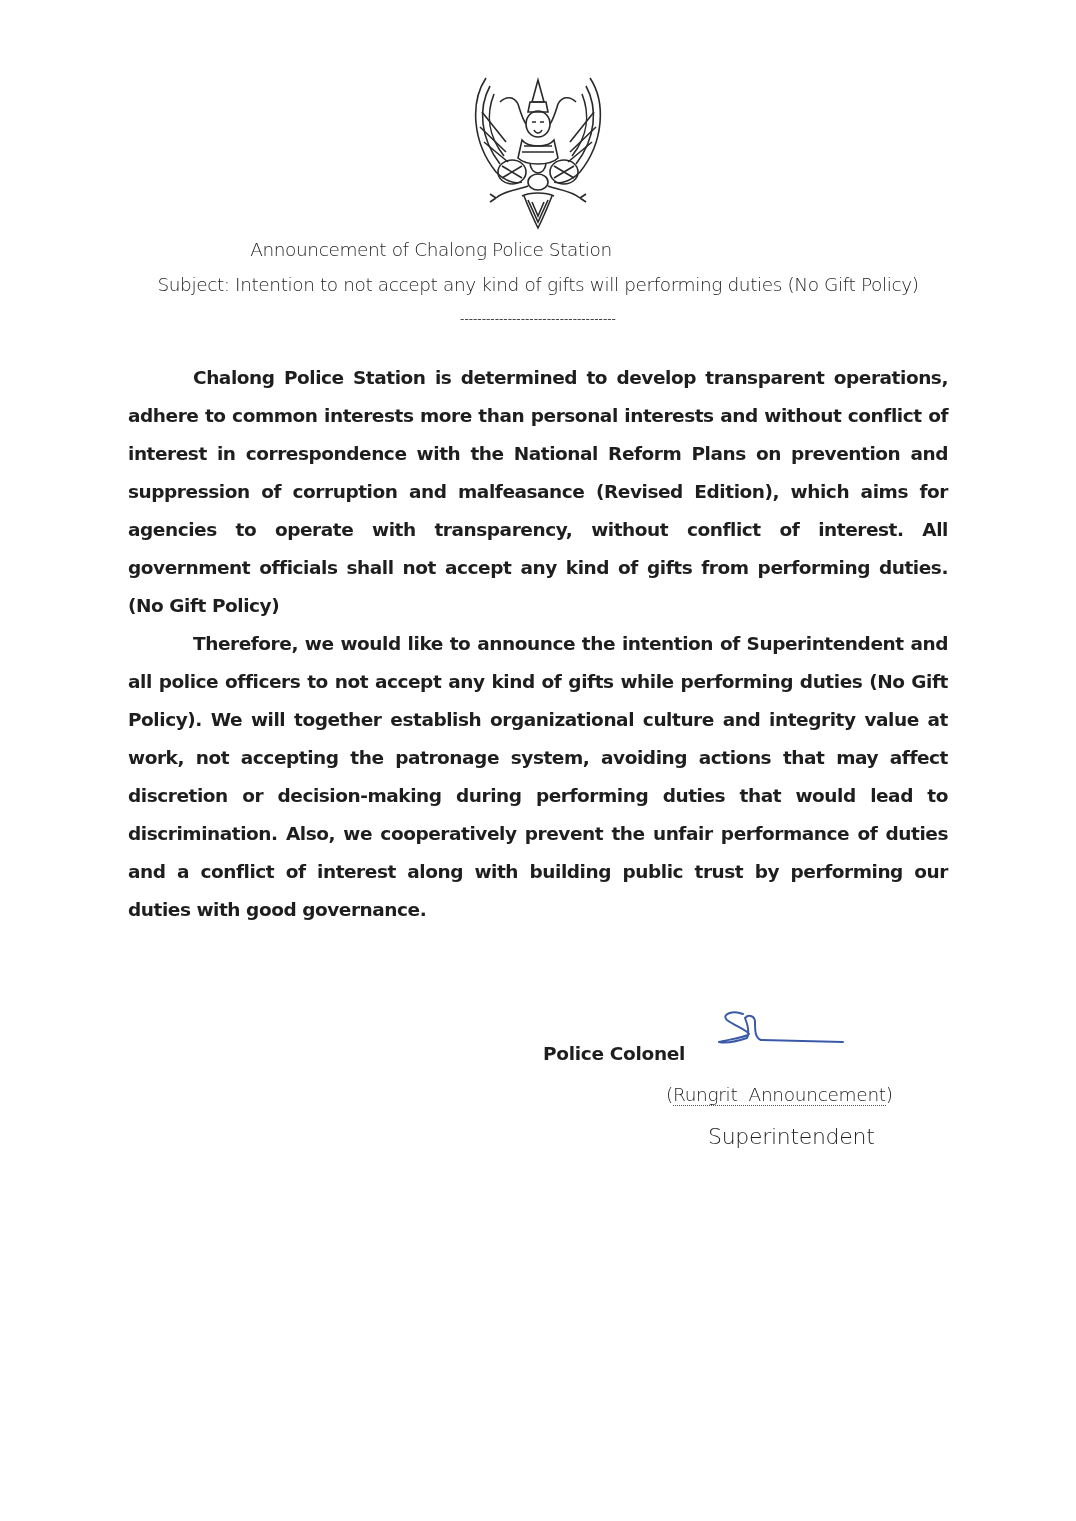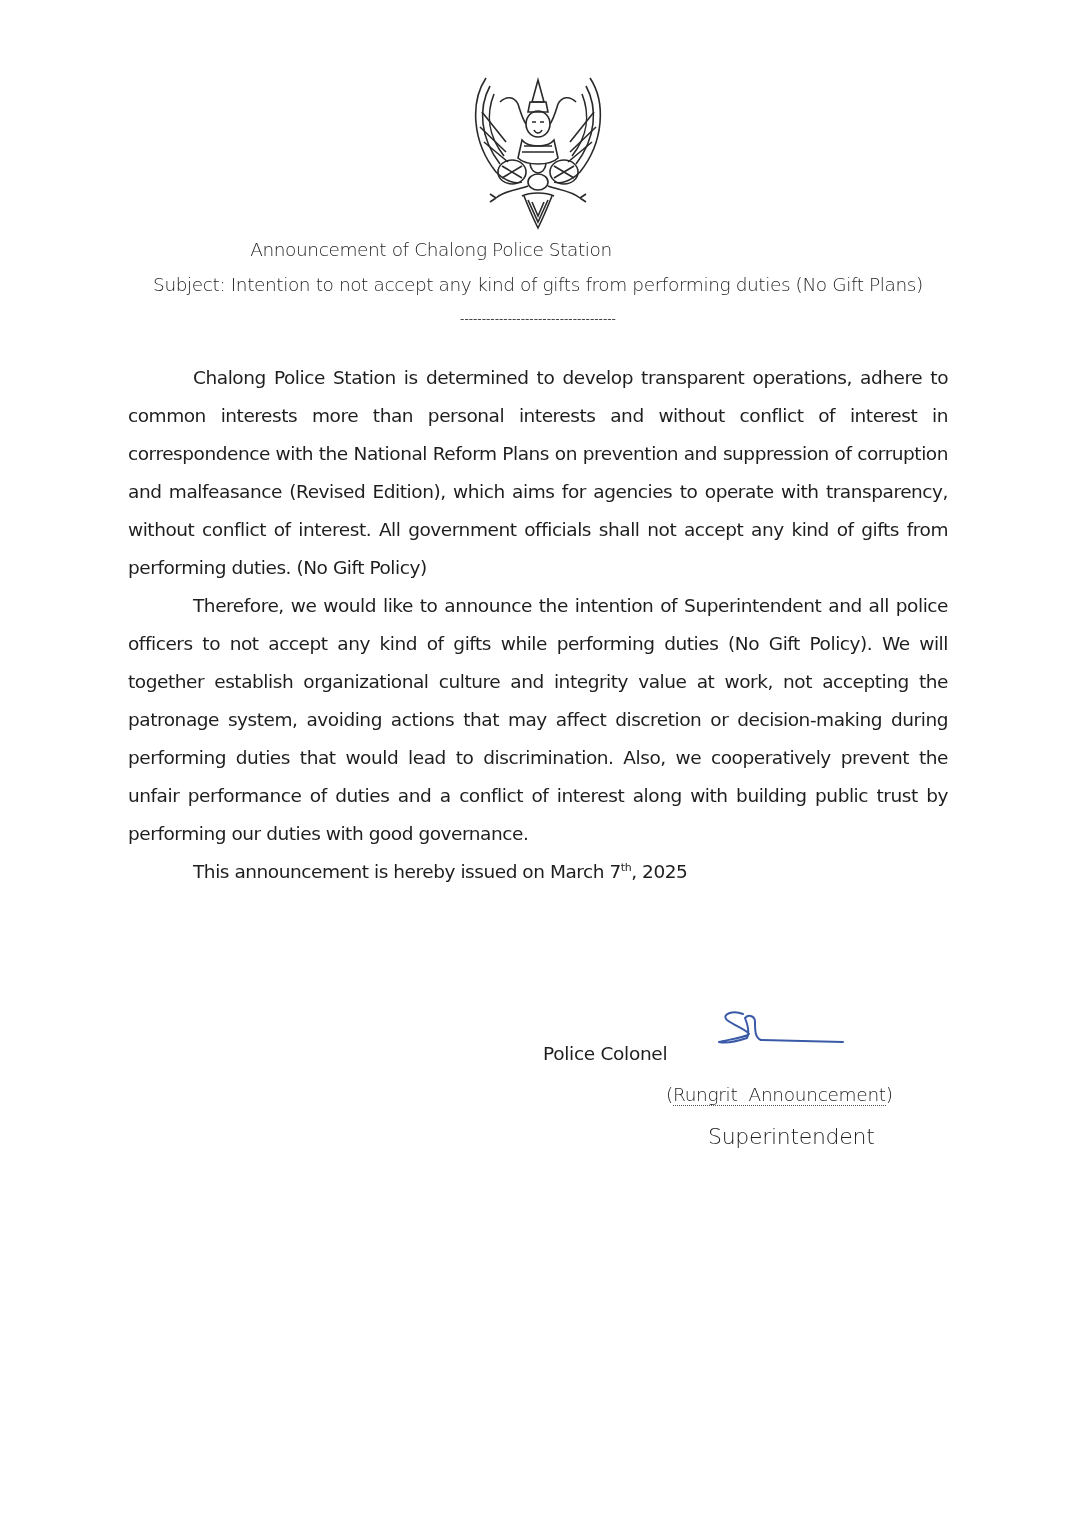--- a/index.html
+++ b/index.html
@@ -5,25 +5,25 @@
     html, body { margin: 0; padding: 0; background: #ffffff; }
     body {
       width: 1076px; height: 1521px; position: relative; overflow: hidden;
       font-family: "DejaVu Sans", "Liberation Sans", sans-serif;
       color: #1e1e1e;
     }
     .emblem { position: absolute; left: 466px; top: 72px; width: 144px; height: 160px; }
     .title { position: absolute; left: 0; width: 862px; top: 239px; text-align: center; font-size: 18.5px; letter-spacing: -0.4px; font-weight: 300; }
     .subject { position: absolute; left: 0; width: 1020px; top: 274px; text-align: center; font-size: 18.5px; letter-spacing: -0.4px; padding-left: 0; font-weight: 300; }
     .dashes { position: absolute; left: 0; width: 1076px; top: 312px; text-align: center; font-size: 12px; letter-spacing: 0px; color: #444; }
-    .body-text { position: absolute; left: 128px; width: 820px; top: 359px; font-size: 18.5px; line-height: 38px; letter-spacing: -0.45px; font-weight: 400; }
+    .body-text { position: absolute; left: 128px; width: 820px; top: 359px; font-size: 18.5px; line-height: 38px; letter-spacing: -0.45px; font-weight: 700; }
     .para { text-align: justify; text-indent: 65px; margin: 0; }
     .line-indent { margin: 0; padding-left: 65px; }
     sup { font-size: 11px; line-height: 0; }
-    .rank { position: absolute; left: 543px; top: 1043px; font-size: 18.5px; letter-spacing: -0.3px; font-weight: 400; }
+    .rank { position: absolute; left: 543px; top: 1043px; font-size: 18.5px; letter-spacing: -0.3px; font-weight: 700; }
     .signature { position: absolute; left: 715px; top: 1008px; width: 135px; height: 40px; }
     .name { position: absolute; left: 666px; top: 1084px; font-size: 18.5px; letter-spacing: -0.3px; font-weight: 300; }
     .name .dotted { border-bottom: 1px dotted #555; }
     .position { position: absolute; left: 708px; top: 1124px; font-size: 22px; letter-spacing: -0.3px; font-weight: 300; text-align: center; }
   </style>
 </head>
 <body>
 
 <svg class="emblem" viewBox="0 0 144 160">
   <g fill="none" stroke="#2a2a2a" stroke-width="1.6">
@@ -59,27 +59,26 @@
     <path d="M62 114 C52 118 40 118 30 126 M82 114 C92 118 104 118 114 126"></path>
     <path d="M30 126 L24 122 M30 126 L24 130 M114 126 L120 122 M114 126 L120 130"></path>
 
     <path d="M58 124 C62 134 66 144 72 156 C78 144 82 134 86 124"></path>
     <path d="M62 128 L72 150 L82 128 M66 130 L72 144 L78 130"></path>
     <path d="M56 124 C64 120 80 120 88 124"></path>
   </g>
 </svg>
 
 <div class="title">Announcement of Chalong Police Station</div>
-<div class="subject" style="left:28px;">Subject: Intention to not accept any kind of gifts from performing duties (No Gift Plans)</div>
+<div class="subject" style="left:28px;">Subject: Intention to not accept any kind of gifts will performing duties (No Gift Policy)</div>
 <div class="dashes">------------------------------------</div>
 
 <div class="body-text">
   <p class="para">Chalong Police Station is determined to develop transparent operations, adhere to common interests more than personal interests and without conflict of interest in correspondence with the National Reform Plans on prevention and suppression of corruption and malfeasance (Revised Edition), which aims for agencies to operate with transparency, without conflict of interest. All government officials shall not accept any kind of gifts from performing duties. (No Gift Policy)</p>
   <p class="para">Therefore, we would like to announce the intention of Superintendent and all police officers to not accept any kind of gifts while performing duties (No Gift Policy). We will together establish organizational culture and integrity value at work, not accepting the patronage system, avoiding actions that may affect discretion or decision-making during performing duties that would lead to discrimination. Also, we cooperatively prevent the unfair performance of duties and a conflict of interest along with building public trust by performing our duties with good governance.</p>
-  <p class="line-indent"><span>This announcement is hereby issued on March 7</span><sup>th</sup><span>, 2025</span></p>
 </div>
 
 <div class="rank">Police Colonel</div>
 
 <svg class="signature" viewBox="0 0 135 40">
   <path id="sig-path" d="M28 6 C18 2 6 6 12 12 C20 18 32 22 34 26 C30 30 10 32 4 34 C14 36 26 32 32 30 C34 26 34 20 30 10 C34 6 40 8 40 14 C40 22 40 30 46 32 L128 34" fill="none" stroke="#3a5aa8" stroke-width="2" stroke-linecap="round" stroke-linejoin="round"></path>
 </svg>
 
 <div class="name"><span>(</span><span class="dotted" style="white-space:pre;">Rungrit  Announcement</span><span>)</span></div>
 <div class="position">Superintendent</div>

